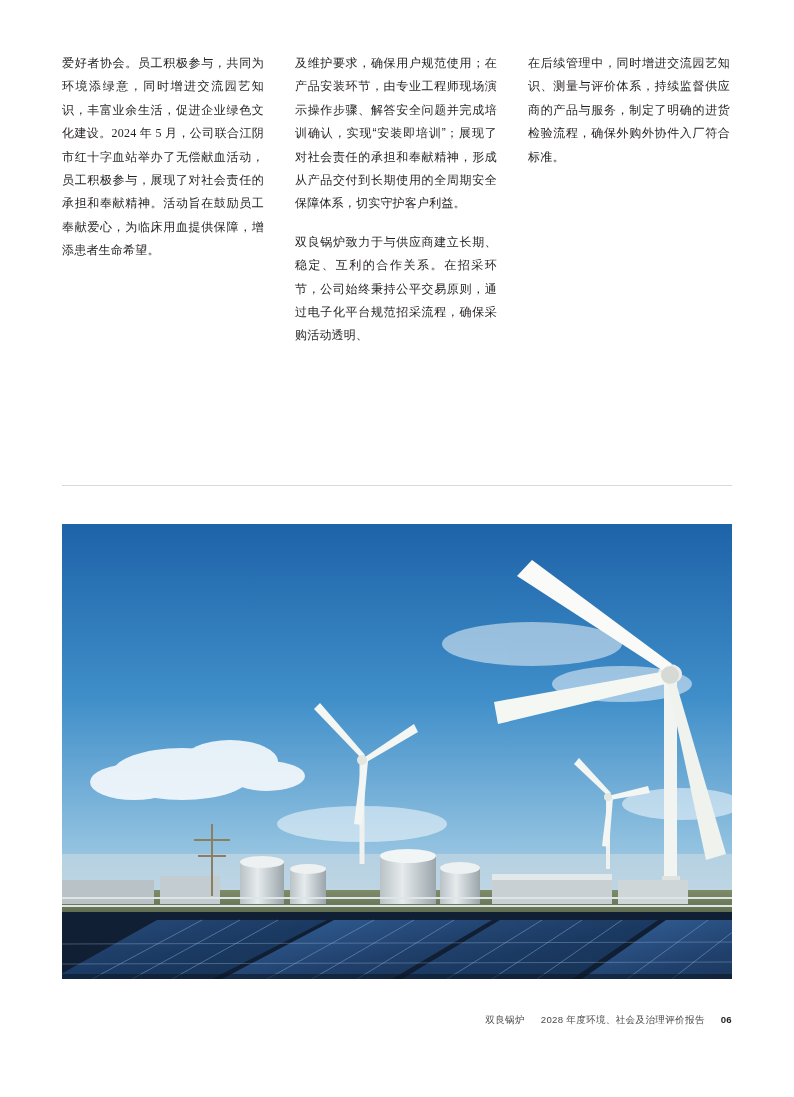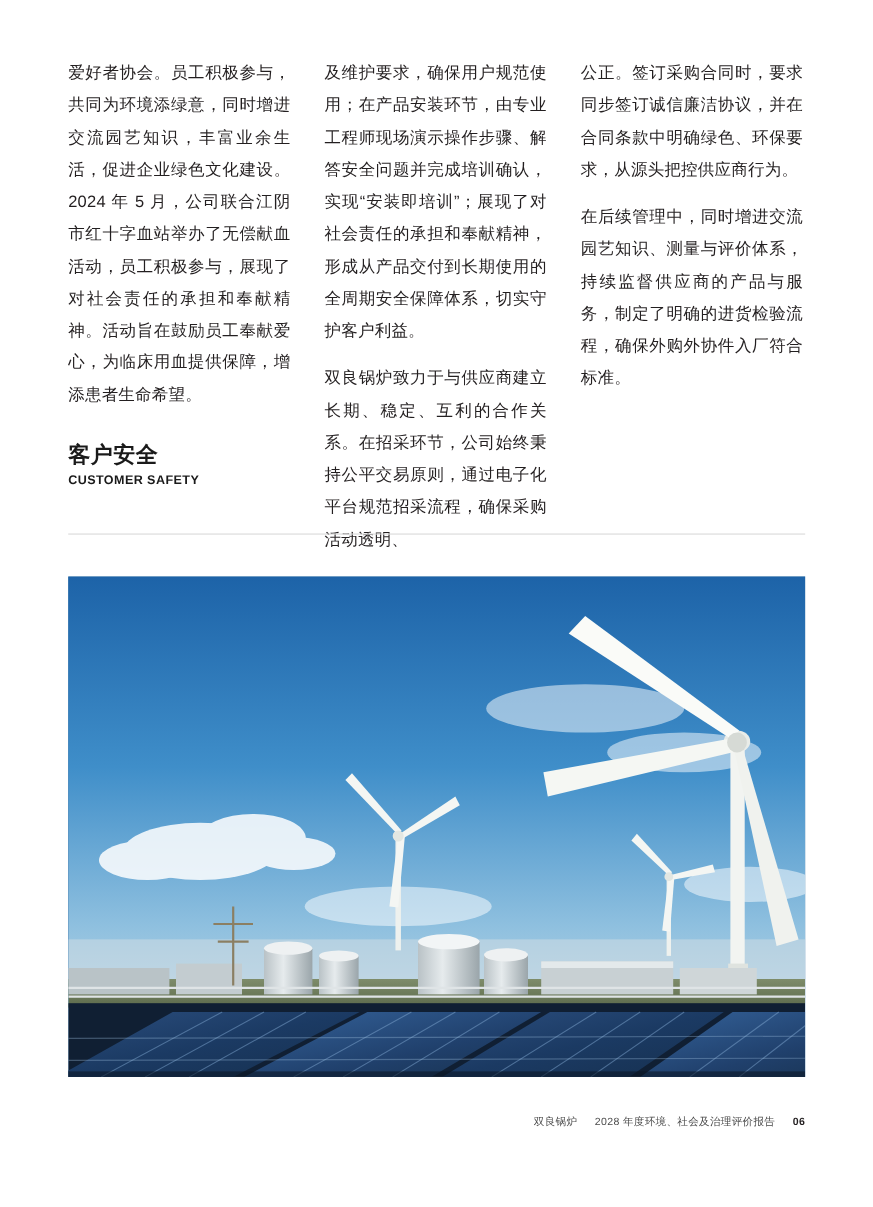--- a/index.html
+++ b/index.html
@@ -26,21 +26,21 @@
     top: 52px;
     width: 670px;
     display: flex;
     gap: 31px;
   }
   .col {
     width: 202px;
   }
   p.body {
     margin: 0 0 15px 0;
-    font-size: 15px;
+    font-size: 12px;
     line-height: 1.95;
     text-align: justify;
     text-justify: inter-ideograph;
     color: #231f20;
     letter-spacing: 0.2px;
   }
   p.body:last-child {
     margin-bottom: 0;
     font-family: Liberation Serif, serif;
   }
@@ -104,33 +104,28 @@
 </style>
 </head>
 <body>
 
 <div class="page">
 
   <div class="columns">
 
     <div class="col">
       <p class="body">爱好者协会。员工积极参与，共同为环境添绿意，同时增进交流园艺知识，丰富业余生活，促进企业绿色文化建设。2024 年 5 月，公司联合江阴市红十字血站举办了无偿献血活动，员工积极参与，展现了对社会责任的承担和奉献精神。活动旨在鼓励员工奉献爱心，为临床用血提供保障，增添患者生命希望。</p>
-      <div class="heading-block">
-        <h2 class="zh">客户安全</h2>
-        <h3 class="en">CUSTOMER SAFETY</h3>
-      </div>
     </div>
 
     <div class="col">
       <p class="body">及维护要求，确保用户规范使用；在产品安装环节，由专业工程师现场演示操作步骤、解答安全问题并完成培训确认，实现“安装即培训”；展现了对社会责任的承担和奉献精神，形成从产品交付到长期使用的全周期安全保障体系，切实守护客户利益。</p>
       <p class="body">双良锅炉致力于与供应商建立长期、稳定、互利的合作关系。在招采环节，公司始终秉持公平交易原则，通过电子化平台规范招采流程，确保采购活动透明、</p>
     </div>
 
     <div class="col">
-      <p class="body">公正。签订采购合同时，要求同步签订诚信廉洁协议，并在合同条款中明确绿色、环保要求，从源头把控供应商行为。</p>
       <p class="body">在后续管理中，同时增进交流园艺知识、测量与评价体系，持续监督供应商的产品与服务，制定了明确的进货检验流程，确保外购外协件入厂符合标准。</p>
     </div>
 
   </div>
 
   <div class="divider"></div>
 
   <div class="hero">
     <svg viewBox="0 0 670 455" preserveAspectRatio="xMidYMid slice">
       <defs>

